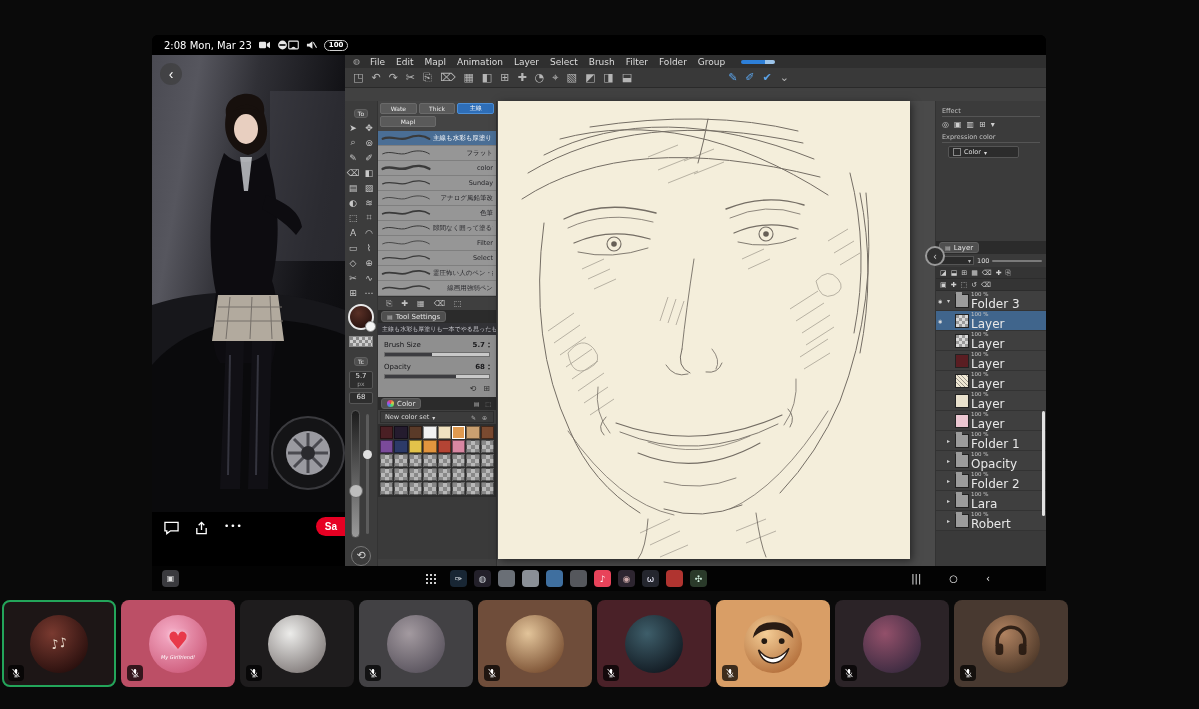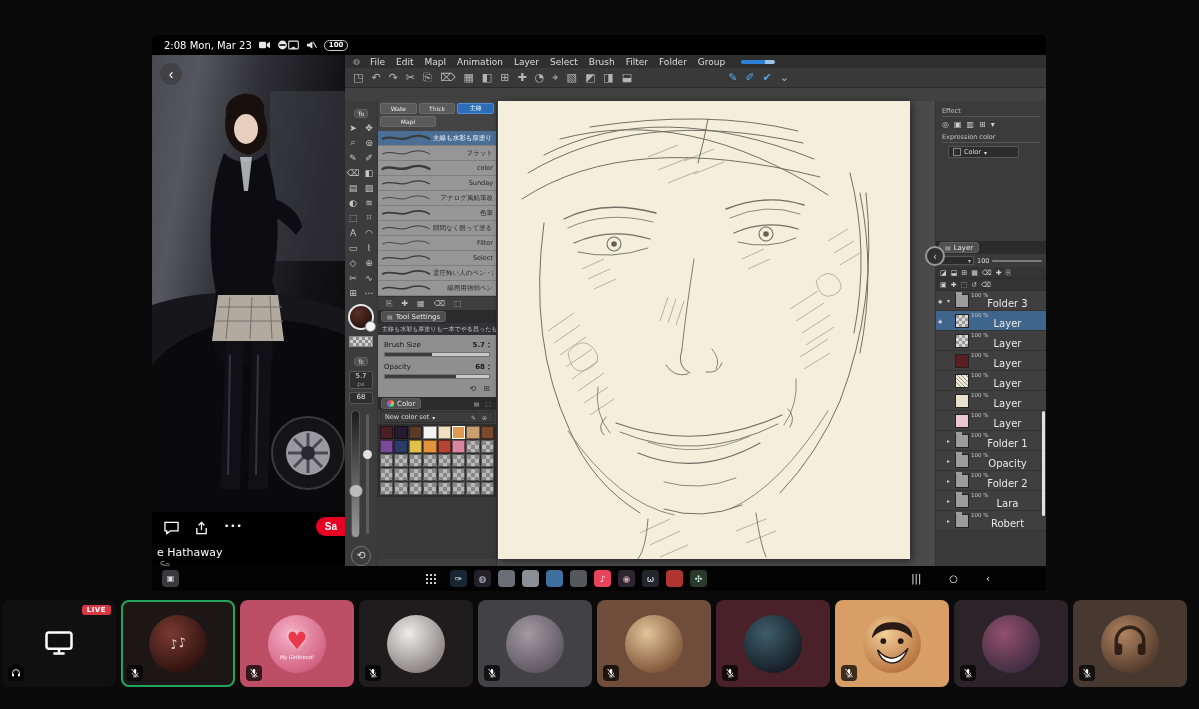--- a/index.html
+++ b/index.html
@@ -121,21 +121,21 @@
   .lrow.lsel { background:#40658c; }
   .leye { width:7px; font-size:5px; color:#ddd; }
   .lchev { width:6px; font-size:6px; color:#ccc; }
   .lthumb { width:14px; height:14px; background:#7a7a7a; border:1px solid #222; flex:none; position:relative; }
   .lfolder { background:#9c9c9c; }
   .lfolder::before { content:''; position:absolute; top:-3px; left:0; width:6px; height:3px; background:#9c9c9c; }
   .lchecker { background:repeating-conic-gradient(#d8d8d8 0% 25%, #9a9a9a 0% 50%) 0 0/6px 6px; }
   .lsketch { background:repeating-linear-gradient(45deg,#9a938a 0 .6px,transparent .6px 3px),#efe8d4; }
   .ltext { flex:1; overflow:hidden; }
   .lpct { font-size:5.5px; color:#c6c6c6; }
-  .lname { font-size:10px; color:#e8e8e8; white-space:nowrap;text-align:center; }
+  .lname { font-size:12px; color:#e8e8e8; white-space:nowrap; }
   .lscroll { position:absolute; right:1px; top:310px; width:3px; height:105px; background:#e2e2e2; border-radius:2px; }
 
   
   .dock { position:absolute; top:531px; left:0; width:894px; height:25px; background:#030303; display:flex; align-items:center; }
   .dapp { width:17px; height:17px; border-radius:4px; display:inline-flex; align-items:center; justify-content:center; font-size:9px; flex:none; }
   .dapp.edge { margin-left:10px; background:#3a3a3e; color:#ddd; font-size:8px; }
   .dots { width:12px; height:12px; margin-left:246px; background-image:radial-gradient(#cfcfcf 1px, transparent 1.3px); background-size:4px 4px; flex:none; }
   #dock-apps { display:flex; gap:7px; margin-left:13px; }
   .dock-nav { margin-left:auto; margin-right:56px; display:flex; gap:28px; color:#e8e8e8; font-size:10px; }
 
@@ -249,24 +249,20 @@
       <div class="ph-actions">
         <svg class="pai" viewBox="0 0 16 14">
             <path d="M1 1 h14 v9 h-8 l-4 3 v-3 h-2 z" fill="none" stroke="currentColor" stroke-width="1.4"></path>
           </svg>
         <svg class="pai" viewBox="0 0 16 14">
             <path d="M8 9 V1 M5 4 L8 1 L11 4" stroke="currentColor" fill="none" stroke-width="1.4"></path>
             <path d="M3 7 v6 h10 v-6" stroke="currentColor" fill="none" stroke-width="1.4"></path>
           </svg>
         <span class="pai more">•••</span>
         <button class="save-btn">Sa</button>
-      </div>
-      <div class="ph-caption">
-        <div class="ph-title">e Hathaway</div>
-        <div class="ph-sub">Se</div>
       </div>
     </div>
 
     <div class="csp">
       <div class="menubar">
         <span class="logo">◍</span>
         <div id="menu-items" class="menu-items">
             <span class="mi">File</span>
             <span class="mi">Edit</span>
             <span class="mi">Mapl</span>
@@ -769,31 +765,20 @@
         </div>
       <div id="dock-nav" class="dock-nav">
           <span class="dnav">|||</span>
           <span class="dnav">○</span>
           <span class="dnav">‹</span>
         </div>
     </div>
   </div>
 
   <div class="call-strip" id="call-strip">
-      <div class="tile" style="background: rgb(16, 16, 16);">
-        <svg class="mon" viewBox="0 0 24 24">
-          <use href="#monitor"></use>
-        </svg>
-        <span class="live">LIVE</span>
-        <span class="pill">
-          <svg class="pic" viewBox="0 0 16 16">
-            <use href="#headphones"></use>
-          </svg>
-        </span>
-      </div>
       <div class="tile speaking" style="background: rgb(29, 22, 22);">
         <div class="avatar" style="background: radial-gradient(circle at 38% 32%, rgb(122, 58, 48), rgb(42, 16, 14) 78%);">
           <span class="notes">♪♪</span>
         </div>
         <span class="pill">
           <svg class="pic" viewBox="0 0 16 16">
             <use href="#mic-slash"></use>
           </svg>
         </span>
       </div>

